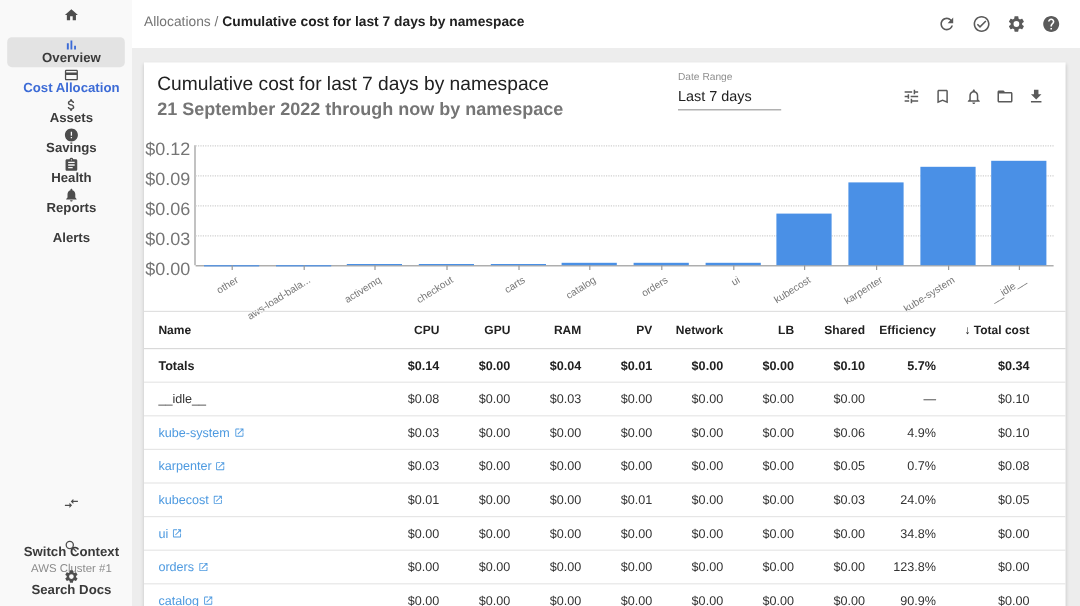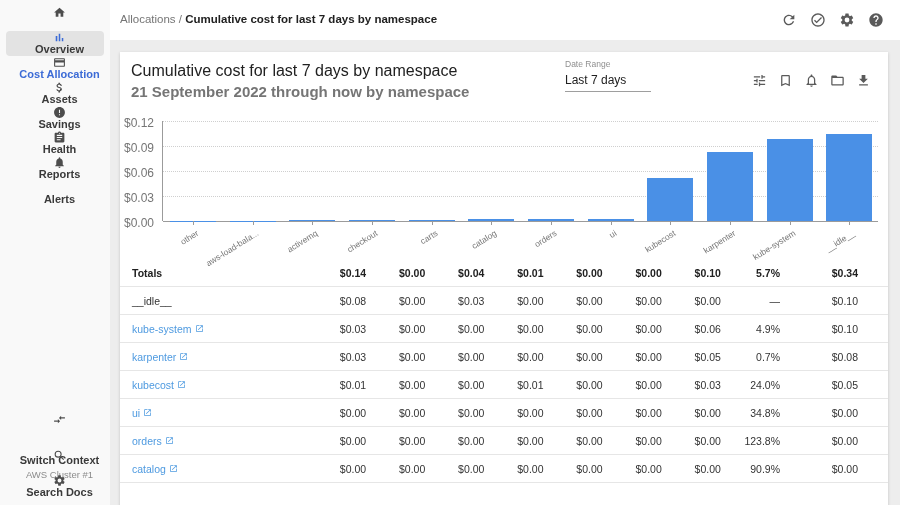--- a/index.html
+++ b/index.html
@@ -38,21 +38,21 @@
   .sel-aggregate { left:539px; }
 
   .card-icons { position:absolute; right:17px; top:21px; display:flex; gap:11px; align-items:center; }
   .card-icons svg { width:15px; height:15px; fill:#5a5a5a; cursor:pointer; }
 
   
   .chart { position:absolute; left:0; top:69px; width:768px; height:140px; }
   .plot { position:absolute; left:42px; top:0; width:716px; height:100px; border-left:1px solid #9b9b9b; }
   .gridline { position:absolute; left:0; right:0; height:0; border-top:1px dotted #cfcfcf; }
   .gridline.zero { border-top:1px solid #9b9b9b; }
-  .ytick-label { position:absolute; left:-42px; width:36px; text-align:center; font-size:12px; color:#757575; }
+  .ytick-label { position:absolute; left:-42px; width:36px; text-align:left; font-size:15px; color:#757575; }
   .bar { position:absolute; bottom:0; cursor:pointer; }
   .xtick { position:absolute; top:100px; width:1px; height:4px; background:#9b9b9b; }
   .xlabel { position:absolute; top:107px; width:80px; text-align:right; font-size:8.5px; color:#777;
             transform:rotate(-32deg); transform-origin:100% 0; white-space:nowrap; }
 
   
   .table { position:absolute; left:0; top:207px; width:768px; }
   .trow { display:grid; grid-template-columns:175px repeat(8, 1fr) 78px; align-items:center;
           padding:0 30px 0 12px; height:28px; border-bottom:1px solid #e6e6e6; }
   .trow > div { text-align:right; font-size:10.5px; color:#333; }
@@ -229,20 +229,32 @@
         <div class="bar" style="left: 603.5px; width: 46px; height: 81.6667px; background: rgb(74, 144, 230);"></div>
         <div class="xtick" style="left: 626.5px;"></div>
         <div class="xlabel" style="left: 548.5px;">kube-system</div>
         <div class="bar" style="left: 663.167px; width: 46px; height: 86.6667px; background: rgb(74, 144, 230);"></div>
         <div class="xtick" style="left: 686.167px;"></div>
         <div class="xlabel" style="left: 608.167px;">__idle__</div>
       </div>
   </div>
 
   <div class="table" id="alloc-table">
+      <div class="trow thead">
+        <div>Name</div>
+        <div>CPU</div>
+        <div>GPU</div>
+        <div>RAM</div>
+        <div>PV</div>
+        <div>Network</div>
+        <div>LB</div>
+        <div>Shared</div>
+        <div>Efficiency</div>
+        <div><span class="sort-arrow">↓</span> Total cost</div>
+      </div>
       <div class="trow totals">
         <div>Totals</div>
         <div>$0.14</div>
         <div>$0.00</div>
         <div>$0.04</div>
         <div>$0.01</div>
         <div>$0.00</div>
         <div>$0.00</div>
         <div>$0.10</div>
         <div>5.7%</div>

